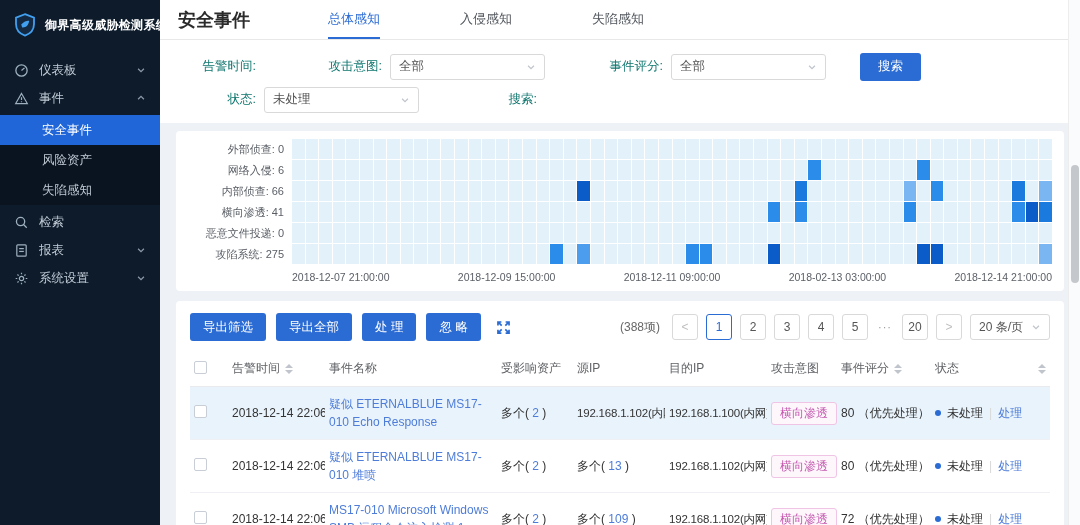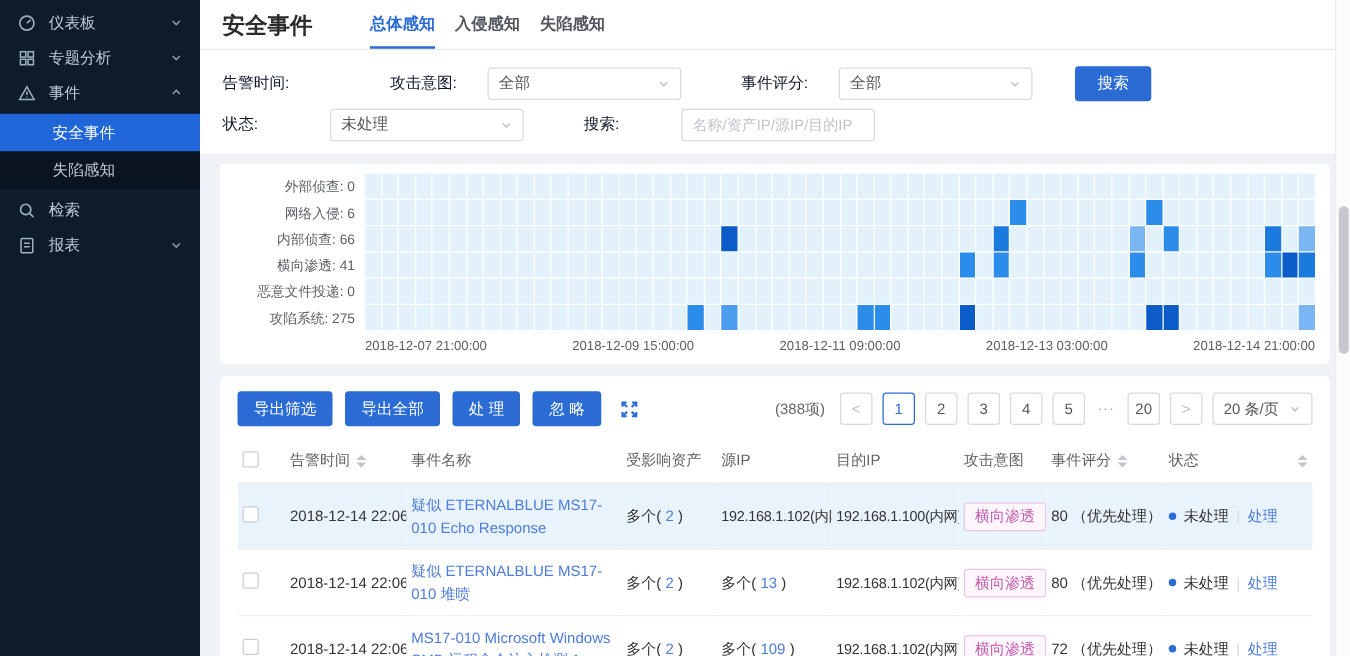--- a/index.html
+++ b/index.html
@@ -18,26 +18,26 @@
   .submenu-item.active{background:#2066d9;color:#fff;}
   .side-footer{margin-top:auto;display:flex;align-items:center;padding:10px 14px 14px;font-size:12px;color:#c2ccd6;}
   .bell-wrap{display:flex;align-items:center;gap:5px;position:relative;cursor:pointer;}
   .badge{background:#ee4747;color:#fff;border-radius:9px;min-width:20px;height:14px;font-size:9.5px;display:flex;align-items:center;justify-content:center;padding:0 4px;position:relative;top:-7px;left:-3px;}
   .user{margin-left:auto;display:flex;align-items:center;gap:5px;cursor:pointer;}
   .caret-down{width:0;height:0;border-left:4px solid transparent;border-right:4px solid transparent;border-top:5px solid #c2ccd6;}
   
   .main{margin-left:160px;height:525px;overflow:hidden;}
   .topbar{background:#fff;height:40px;display:flex;align-items:stretch;padding:0 18px;border-bottom:1px solid #e8e8e8;}
   .page-title{font-size:18px;font-weight:bold;color:#2b2b2b;display:flex;align-items:center;margin-right:38px;}
-  .tab{display:flex;align-items:center;margin:0 8px;font-size:13px;color:#51565c;border-bottom:2px solid transparent;cursor:pointer;white-space:nowrap;font-weight:bold;}
+  .tab{display:flex;align-items:center;margin:0 40px;font-size:13px;color:#51565c;border-bottom:2px solid transparent;cursor:pointer;white-space:nowrap;}
   .tab.active{color:#2b6bd4;border-bottom-color:#2b6bd4;}
   
   .filter-area{background:#fff;padding:7px 18px 10px;}
   .filter-row{display:flex;align-items:center;height:27px;margin-top:6px;}
-  .f-label{width:78px;text-align:left;color:#0f172a;font-size:12.5px;margin-right:8px;white-space:nowrap;}
+  .f-label{width:78px;text-align:right;color:#0f766e;font-size:12.5px;margin-right:8px;white-space:nowrap;}
   .f-label.w2{width:70px;margin-left:48px;}
   .f-label.w3{width:70px;margin-left:48px;}
   .select{width:155px;height:26px;border:1px solid #d9d9d9;border-radius:3px;display:flex;align-items:center;justify-content:space-between;padding:0 8px;color:#555;font-size:12.5px;background:#fff;cursor:pointer;}
   .select .sel-arrow{color:#c0c4cc;display:flex;}
   .text-input{width:155px;height:26px;border:1px solid #d9d9d9;border-radius:3px;padding:0 8px;font-size:12px;color:#555;font-family:inherit;}
   .text-input::placeholder{color:#c0c4cc;}
   .search-btn{margin-left:34px;background:#2b6bd4;color:#fff;border:none;border-radius:3px;height:28px;padding:0 18px;font-size:12.5px;cursor:pointer;}
   
   .chart-card{margin:8px 16px 0;background:#fff;border-radius:4px;padding:8px 12px 6px;}
   .heatmap{display:flex;}
@@ -76,88 +76,96 @@
   .cb{width:13px;height:13px;border:1px solid #c9ced6;border-radius:2px;background:#fff;display:inline-block;cursor:pointer;}
   .th-flex{display:flex;align-items:center;justify-content:space-between;}
   
   .scrollbar{position:absolute;right:0;top:0;width:12px;height:525px;background:#fafbfc;border-left:1px solid #ededed;z-index:9;}
   .scroll-thumb{position:absolute;left:2px;top:165px;width:8px;height:118px;background:#c4c8cd;border-radius:4px;cursor:grab;}
 </style>
 </head>
 <body>
 
 <div class="sidebar">
+  <div class="logo">
+    <span style="display:flex;">
+      <svg width="26" height="26" viewBox="0 0 26 26">
+          <path d="M13 2.2 L22 5.6 V12 C22 17.8 18.4 21.7 13 23.6 C7.6 21.7 4 17.8 4 12 V5.6 Z" fill="rgba(66,160,240,0.12)" stroke="#42a0f0" stroke-width="1.8"></path>
+          <path d="M9.2 12.4 C12.6 8.6 15.8 8.4 17.2 8.8 C16.6 13.4 13.8 15.8 10.2 15.4 L9.2 12.4 Z" fill="#42a0f0"></path>
+        </svg>
+    </span>
+    <span class="logo-text">御界高级威胁检测系统</span>
+  </div>
   <div class="menu">
     <div class="menu-item">
       <span class="mi-icon">
           <svg width="15" height="15" viewBox="0 0 16 16" fill="none" stroke="currentColor" stroke-width="1.4">
             <circle cx="8" cy="8" r="6"></circle>
             <path d="M8 8 L11.2 5.2"></path>
           </svg>
         </span>
       <span>仪表板</span>
       <span class="chev">
           <svg width="10" height="10" viewBox="0 0 12 12" fill="none" stroke="currentColor" stroke-width="1.5">
             <path d="M2.5 4.5 L6 8 L9.5 4.5"></path>
           </svg>
         </span>
     </div>
     <div class="menu-item">
       <span class="mi-icon">
           <svg width="15" height="15" viewBox="0 0 16 16" fill="none" stroke="currentColor" stroke-width="1.3">
-            <rect x="2.5" y="2.5" width="4.6" height="4.6"></rect>
-            <rect x="9" y="2.5" width="4.6" height="4.6"></rect>
-            <rect x="2.5" y="9" width="4.6" height="4.6"></rect>
-            <rect x="9" y="9" width="4.6" height="4.6"></rect>
-          </svg>
-        </span>
-      <span>专题分析</span>
-      <span class="chev">
-          <svg width="10" height="10" viewBox="0 0 12 12" fill="none" stroke="currentColor" stroke-width="1.5">
-            <path d="M2.5 4.5 L6 8 L9.5 4.5"></path>
-          </svg>
-        </span>
-    </div>
-    <div class="menu-item">
-      <span class="mi-icon">
-          <svg width="15" height="15" viewBox="0 0 16 16" fill="none" stroke="currentColor" stroke-width="1.3">
             <path d="M8 2.6 L14.2 13.4 H1.8 Z"></path>
             <line x1="8" y1="6.6" x2="8" y2="9.6"></line>
             <line x1="8" y1="11" x2="8" y2="12"></line>
           </svg>
         </span>
       <span>事件</span>
       <span class="chev">
           <svg width="10" height="10" viewBox="0 0 12 12" fill="none" stroke="currentColor" stroke-width="1.5">
             <path d="M2.5 7.5 L6 4 L9.5 7.5"></path>
           </svg>
         </span>
     </div>
     <div class="submenu">
       <div class="submenu-item active">安全事件</div>
+      <div class="submenu-item">风险资产</div>
       <div class="submenu-item">失陷感知</div>
     </div>
     <div class="menu-item">
       <span class="mi-icon">
           <svg width="15" height="15" viewBox="0 0 16 16" fill="none" stroke="currentColor" stroke-width="1.4">
             <circle cx="7" cy="7" r="4.4"></circle>
             <line x1="10.4" y1="10.4" x2="13.6" y2="13.6"></line>
           </svg>
         </span>
       <span>检索</span>
     </div>
     <div class="menu-item">
       <span class="mi-icon">
           <svg width="15" height="15" viewBox="0 0 16 16" fill="none" stroke="currentColor" stroke-width="1.3">
             <rect x="3" y="2" width="10" height="12" rx="1"></rect>
             <line x1="5.5" y1="6" x2="10.5" y2="6"></line>
             <line x1="5.5" y1="9" x2="10.5" y2="9"></line>
           </svg>
         </span>
       <span>报表</span>
+      <span class="chev">
+          <svg width="10" height="10" viewBox="0 0 12 12" fill="none" stroke="currentColor" stroke-width="1.5">
+            <path d="M2.5 4.5 L6 8 L9.5 4.5"></path>
+          </svg>
+        </span>
+    </div>
+    <div class="menu-item">
+      <span class="mi-icon">
+          <svg width="15" height="15" viewBox="0 0 16 16" fill="none" stroke="currentColor" stroke-width="1.3">
+            <circle cx="8" cy="8" r="2.3"></circle>
+            <path d="M8 1.8 V3.5 M8 12.5 V14.2 M1.8 8 H3.5 M12.5 8 H14.2 M3.7 3.7 L4.9 4.9 M11.1 11.1 L12.3 12.3 M12.3 3.7 L11.1 4.9 M4.9 11.1 L3.7 12.3"></path>
+          </svg>
+        </span>
+      <span>系统设置</span>
       <span class="chev">
           <svg width="10" height="10" viewBox="0 0 12 12" fill="none" stroke="currentColor" stroke-width="1.5">
             <path d="M2.5 4.5 L6 8 L9.5 4.5"></path>
           </svg>
         </span>
     </div>
   </div>
 </div>
 
 <div class="main">
@@ -195,21 +203,20 @@
       <span class="f-label">状态:</span>
       <div class="select">
         <span>未处理</span>
         <span class="sel-arrow">
             <svg width="10" height="10" viewBox="0 0 12 12" fill="none" stroke="currentColor" stroke-width="1.5">
               <path d="M2.5 4.5 L6 8 L9.5 4.5"></path>
             </svg>
           </span>
       </div>
       <span class="f-label w2">搜索:</span>
-      <input class="text-input" type="text" placeholder="名称/资产IP/源IP/目的IP" style="">
     </div>
   </div>
 
   <div class="chart-card">
     <div class="heatmap">
       <div class="hm-labels">
           <div class="hm-label">外部侦查: 0</div>
           <div class="hm-label">网络入侵: 6</div>
           <div class="hm-label">内部侦查: 66</div>
           <div class="hm-label">横向渗透: 41</div>
@@ -552,21 +559,21 @@
           <div class="hm-cell" style="background: rgb(227, 241, 251);"></div>
           <div class="hm-cell" style="background: rgb(227, 241, 251);"></div>
           <div class="hm-cell" style="background: rgb(227, 241, 251);"></div>
           <div class="hm-cell" style="background: rgb(121, 182, 242);"></div>
         </div>
     </div>
     <div class="hm-xaxis">
         <span>2018-12-07 21:00:00</span>
         <span>2018-12-09 15:00:00</span>
         <span>2018-12-11 09:00:00</span>
-        <span>2018-12-13 03:00:00</span>
+        <span>2018-02-13 03:00:00</span>
         <span>2018-12-14 21:00:00</span>
       </div>
   </div>
 
   <div class="table-card">
     <div class="toolbar">
       <button class="t-btn">导出筛选</button>
       <button class="t-btn">导出全部</button>
       <button class="t-btn">处 理</button>
       <button class="t-btn">忽 略</button>

